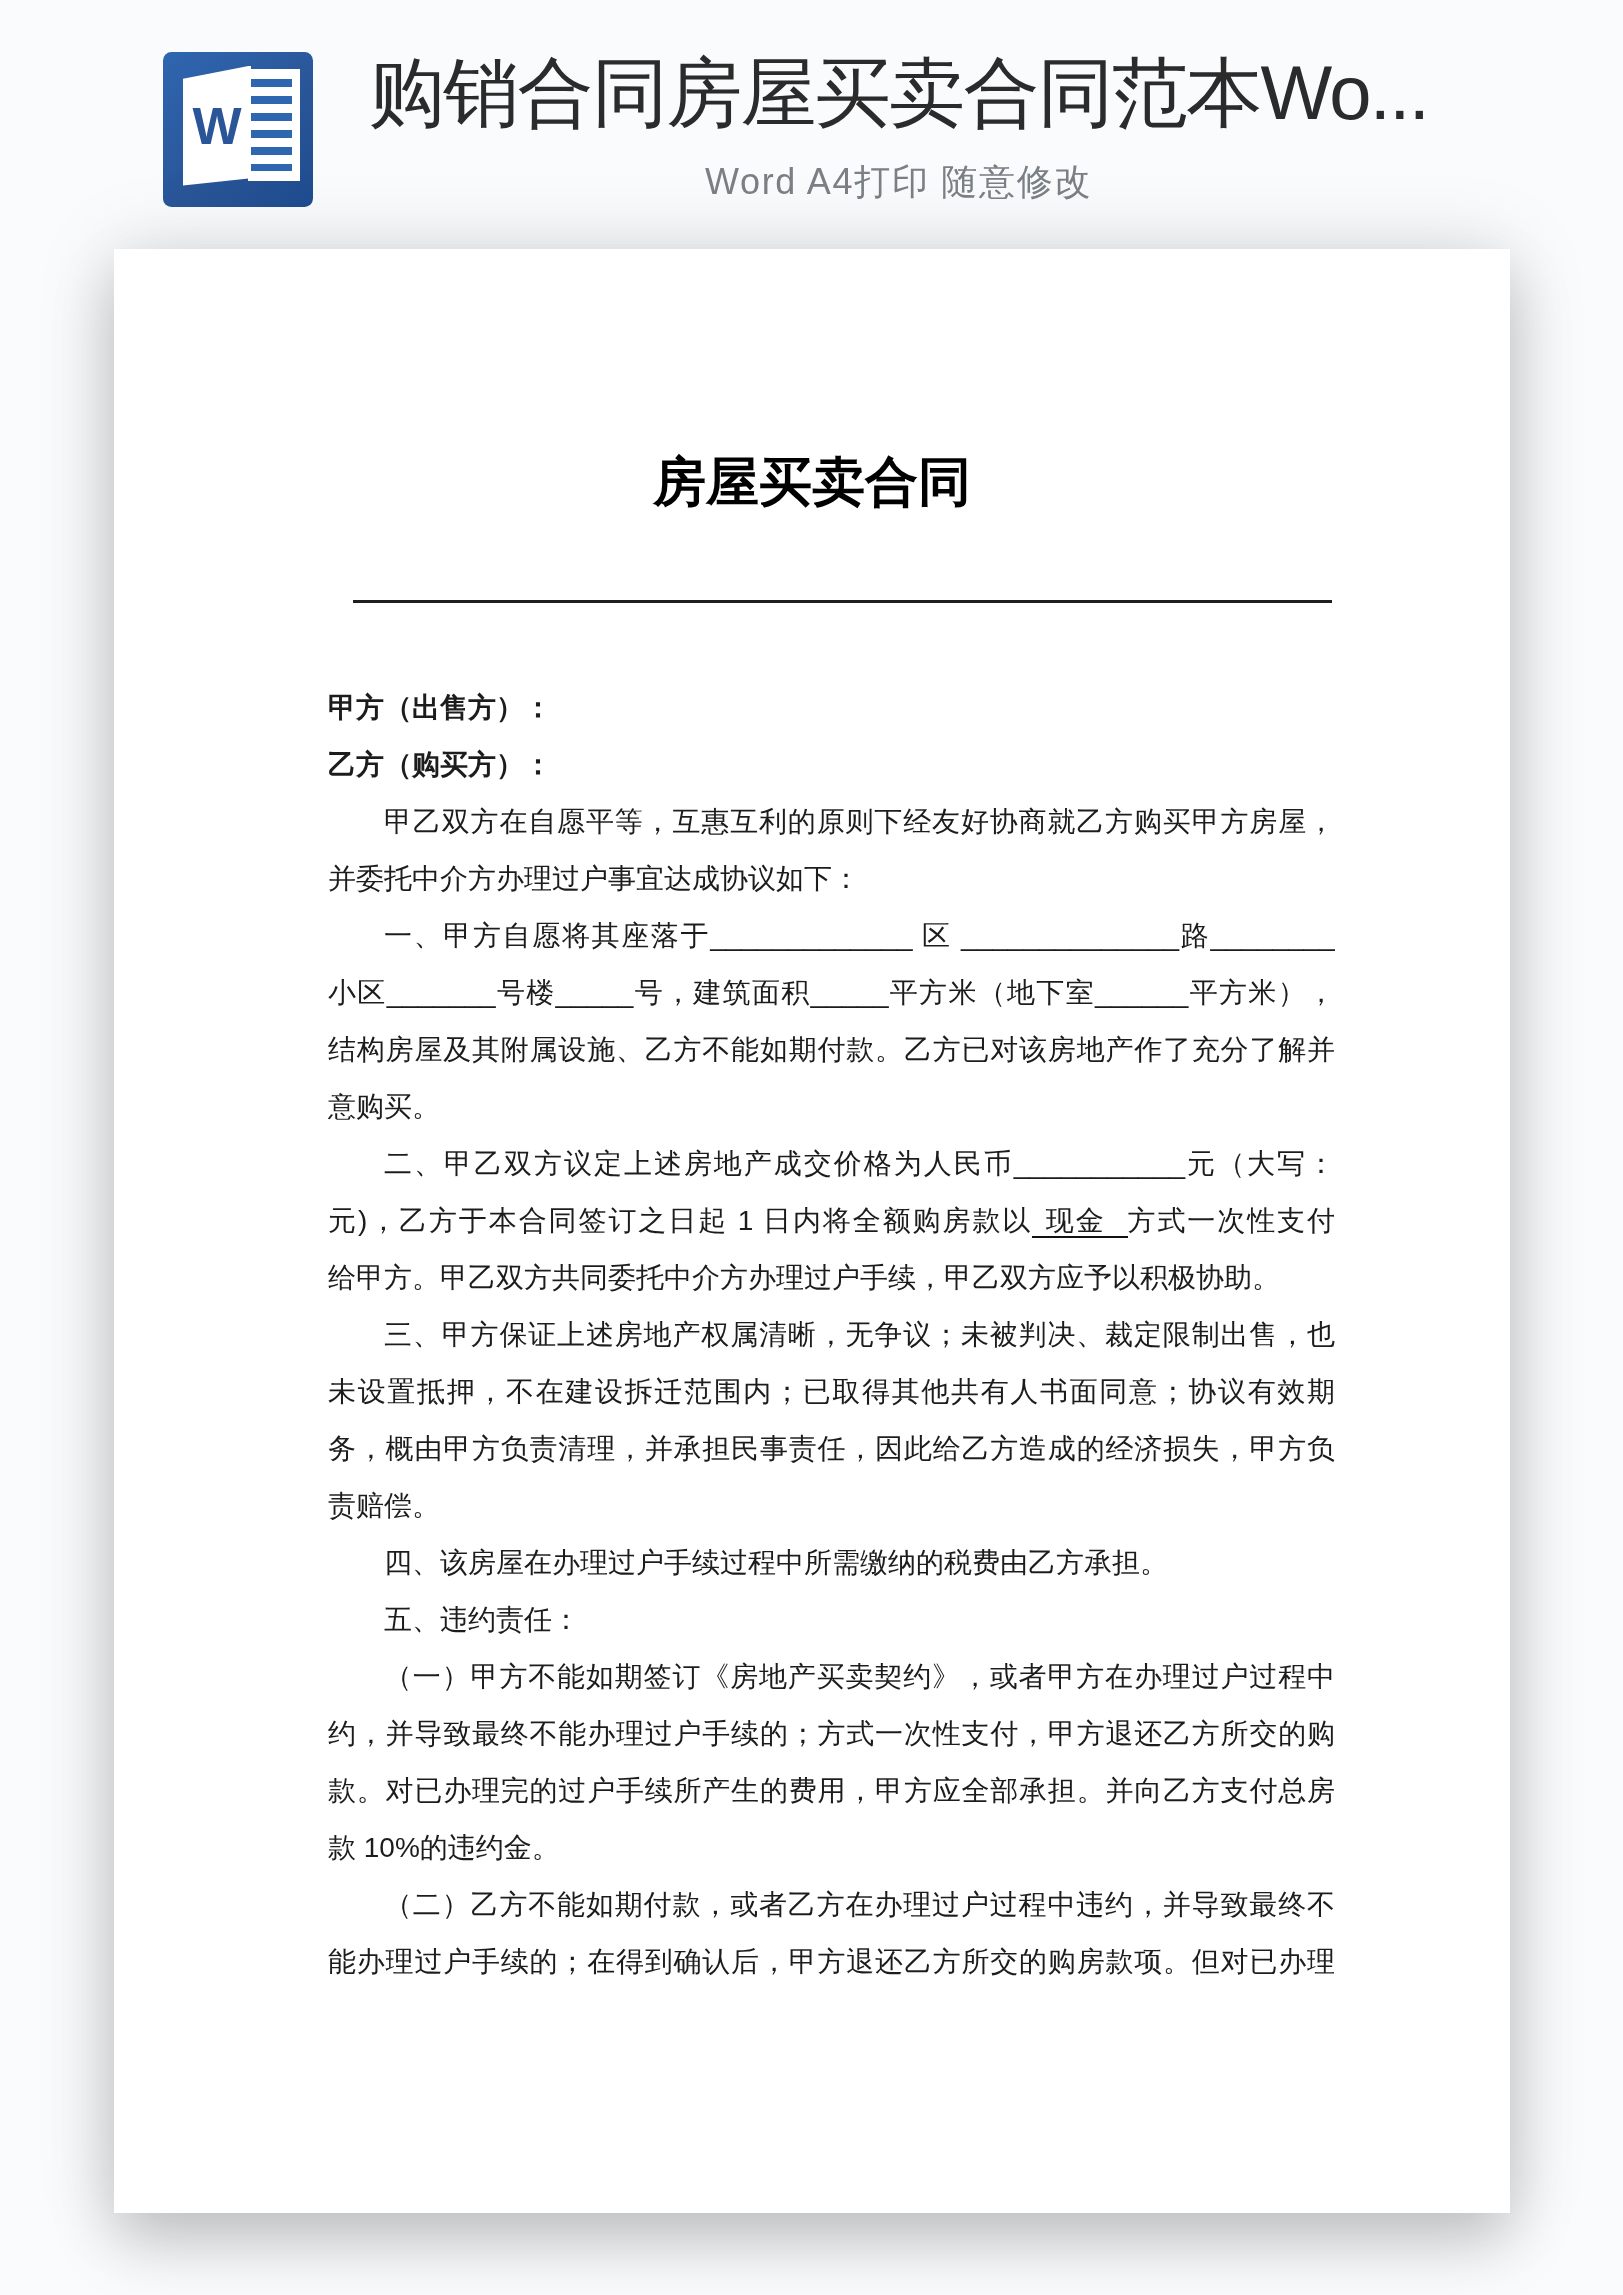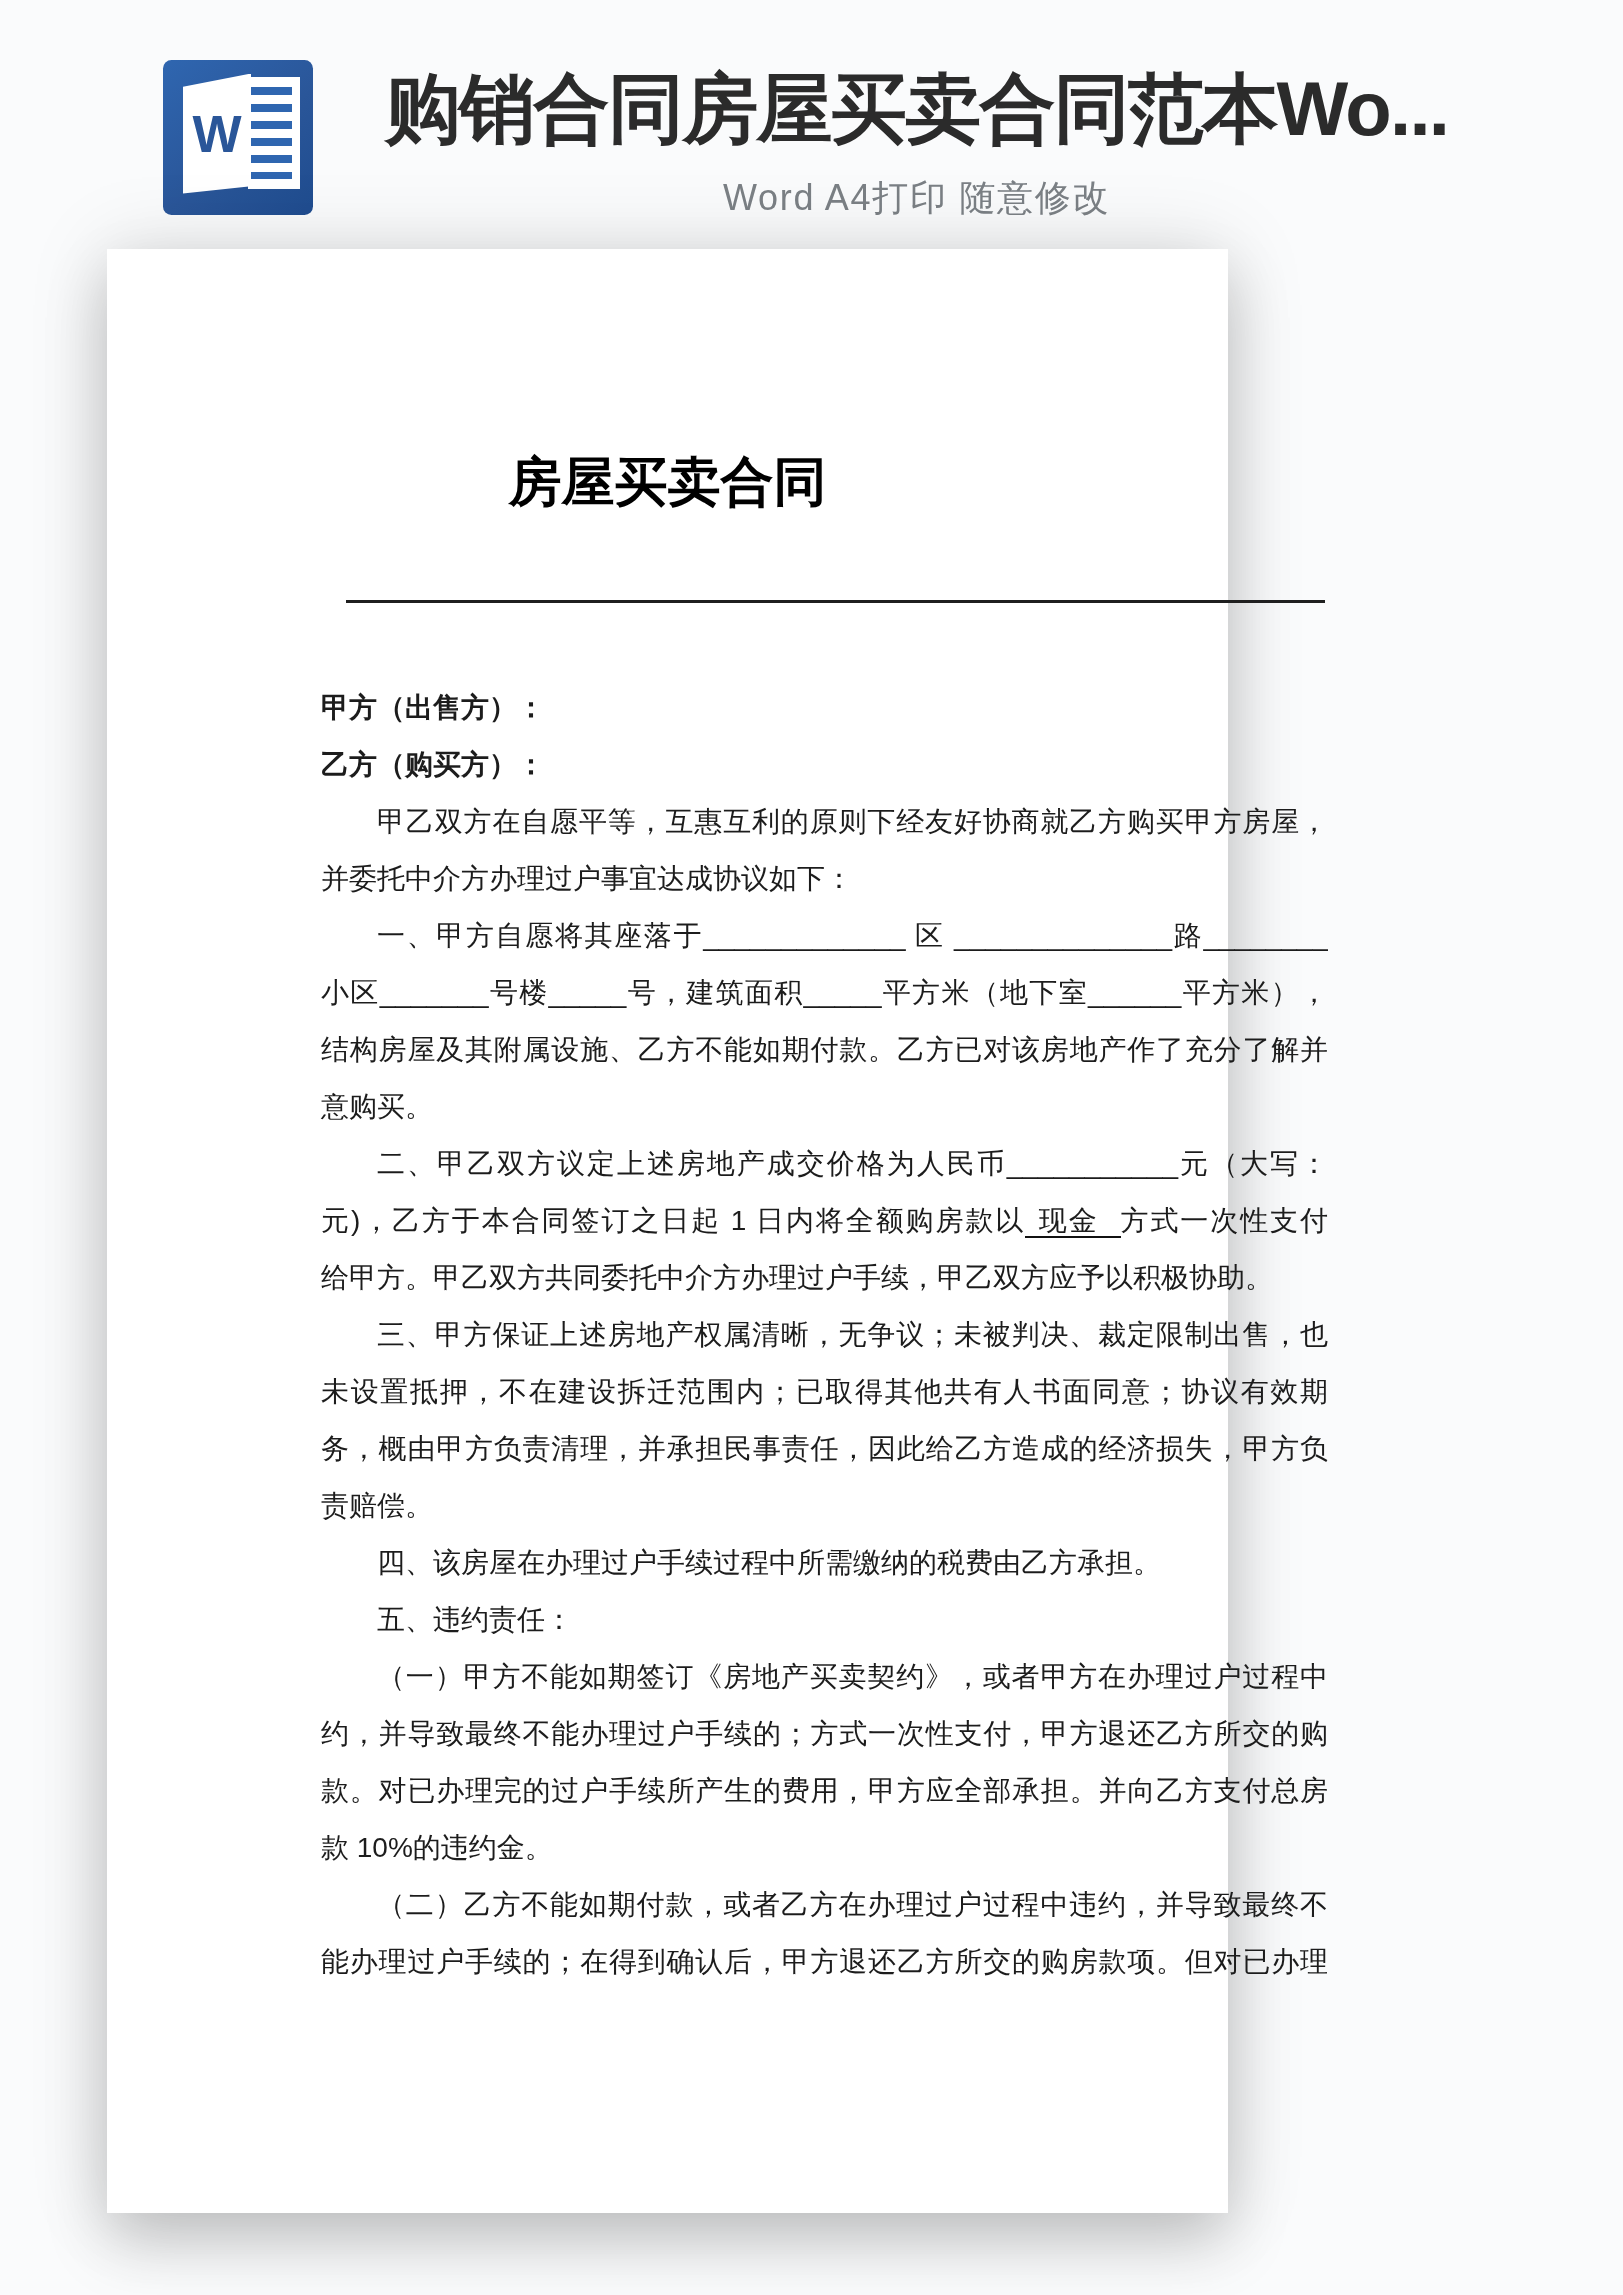--- a/index.html
+++ b/index.html
@@ -47,35 +47,35 @@
     background:#fff;
     clip-path:polygon(0 11%,100% 0,100% 94%,0 100%);
     display:flex;align-items:center;justify-content:center;
   }
   .icon-page span{
     color:var(--word-blue);
     font-size:52px;font-weight:bold;line-height:1;
   }
   .header-text{text-align:center;}
   .file-title{
-    margin:16px;
-    font-size:76px;font-weight:bold;letter-spacing:-1.7px;line-height:1.08;
+    margin:0;
+    font-size:76px;font-weight:normal;letter-spacing:-1.7px;line-height:1.08;
     color:var(--title-black);
     white-space:nowrap;
   }
   .file-subtitle{
     margin:24px 0 0 0;
     font-size:36px;letter-spacing:1.7px;
     color:var(--subtitle-gray);
   }
 
   
   .doc-page{
-    position:absolute;left:107px;top:249px;
-    width:1121px;height:1964px;
+    position:absolute;left:114px;top:249px;
+    width:1396px;height:1964px;
     background:var(--page-bg);
     box-shadow:0 0 76px rgba(0,0,0,0.13),0 30px 59px rgba(0,0,0,0.18);
   }
   .doc-title{
     position:absolute;left:0;top:200px;width:100%;
     margin:0;text-align:center;
     font-size:53px;font-weight:bold;line-height:66px;
     color:#000;
   }
   .divider{

